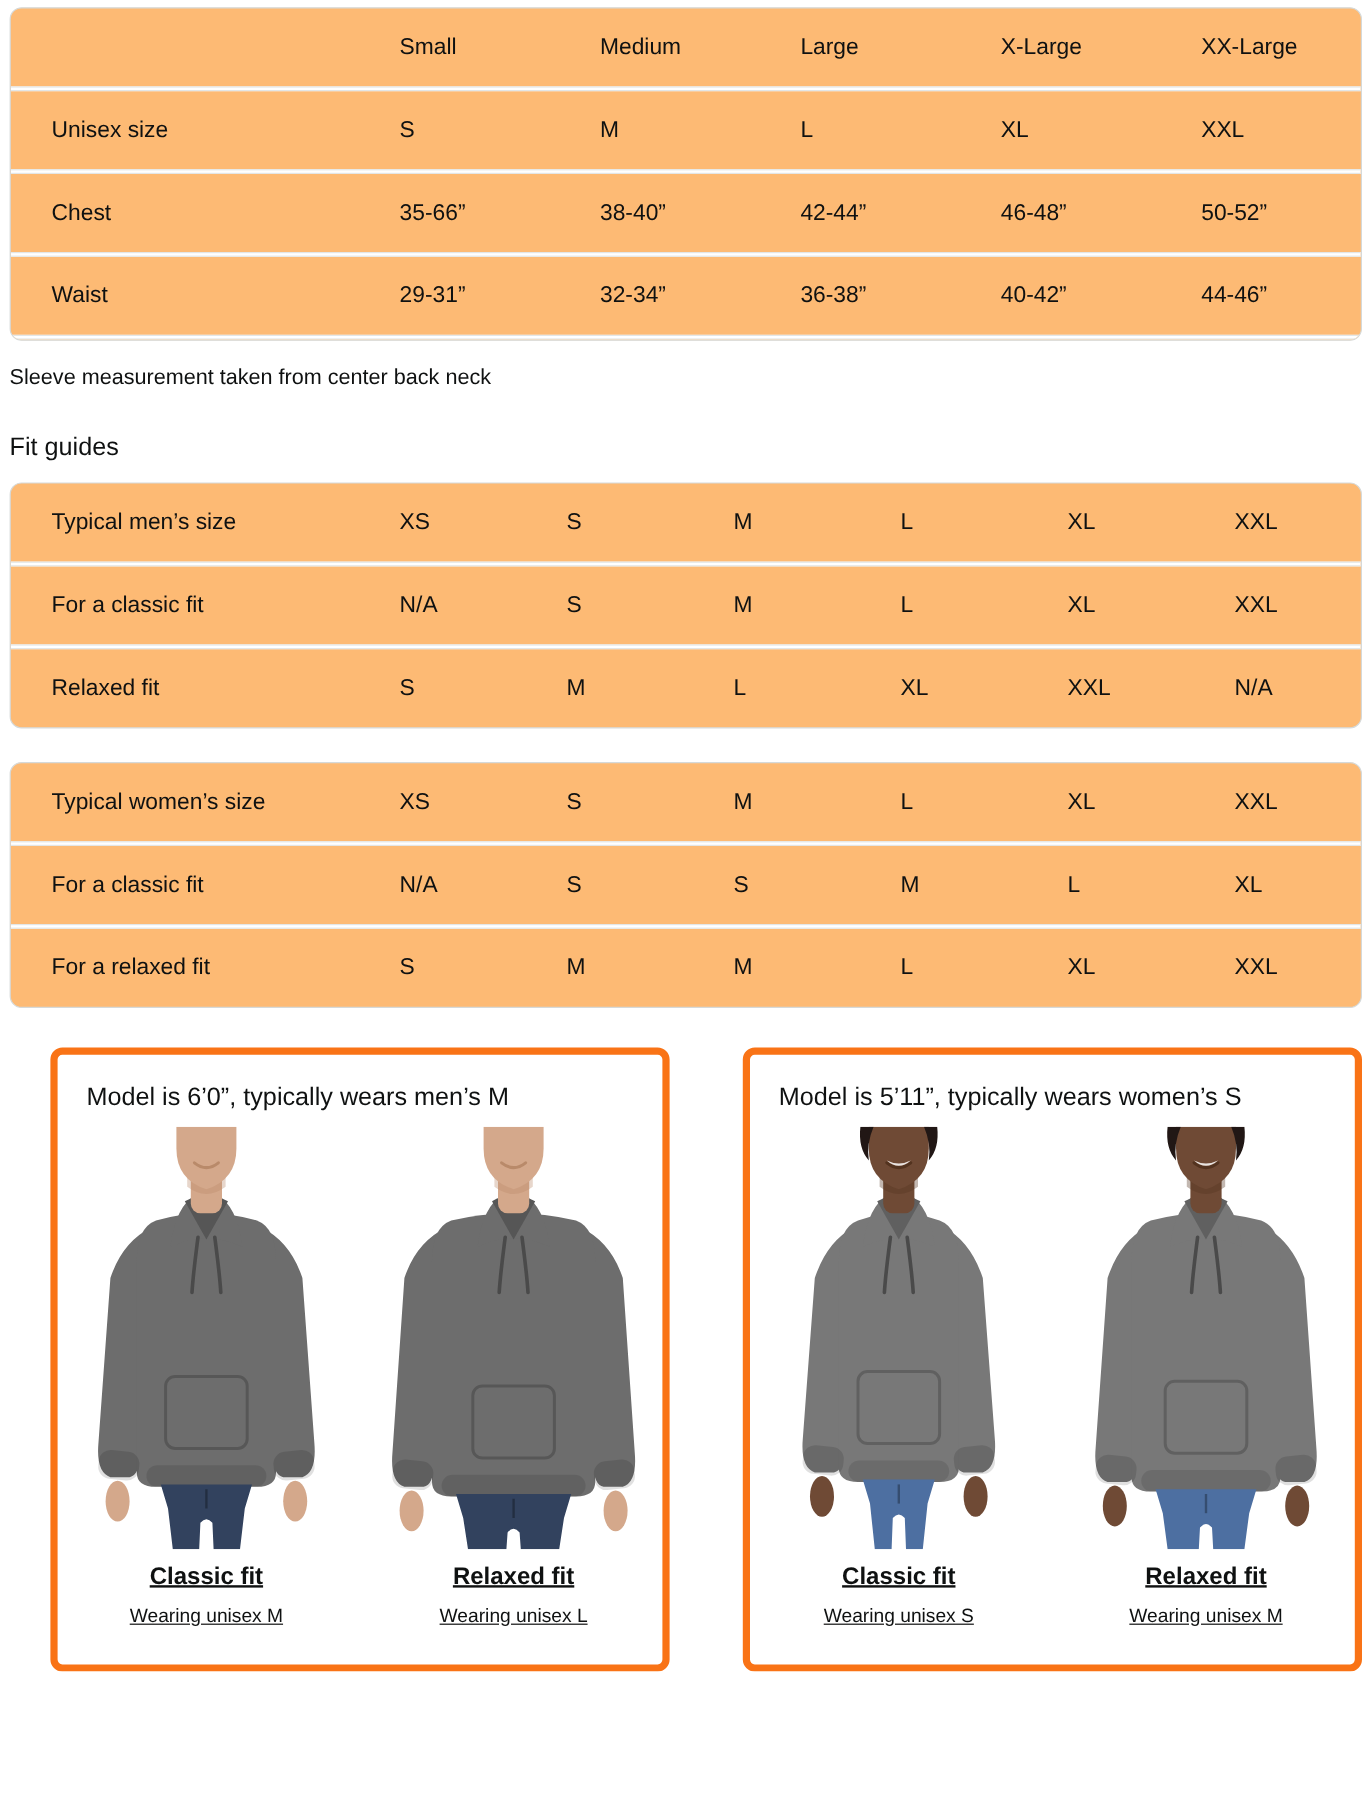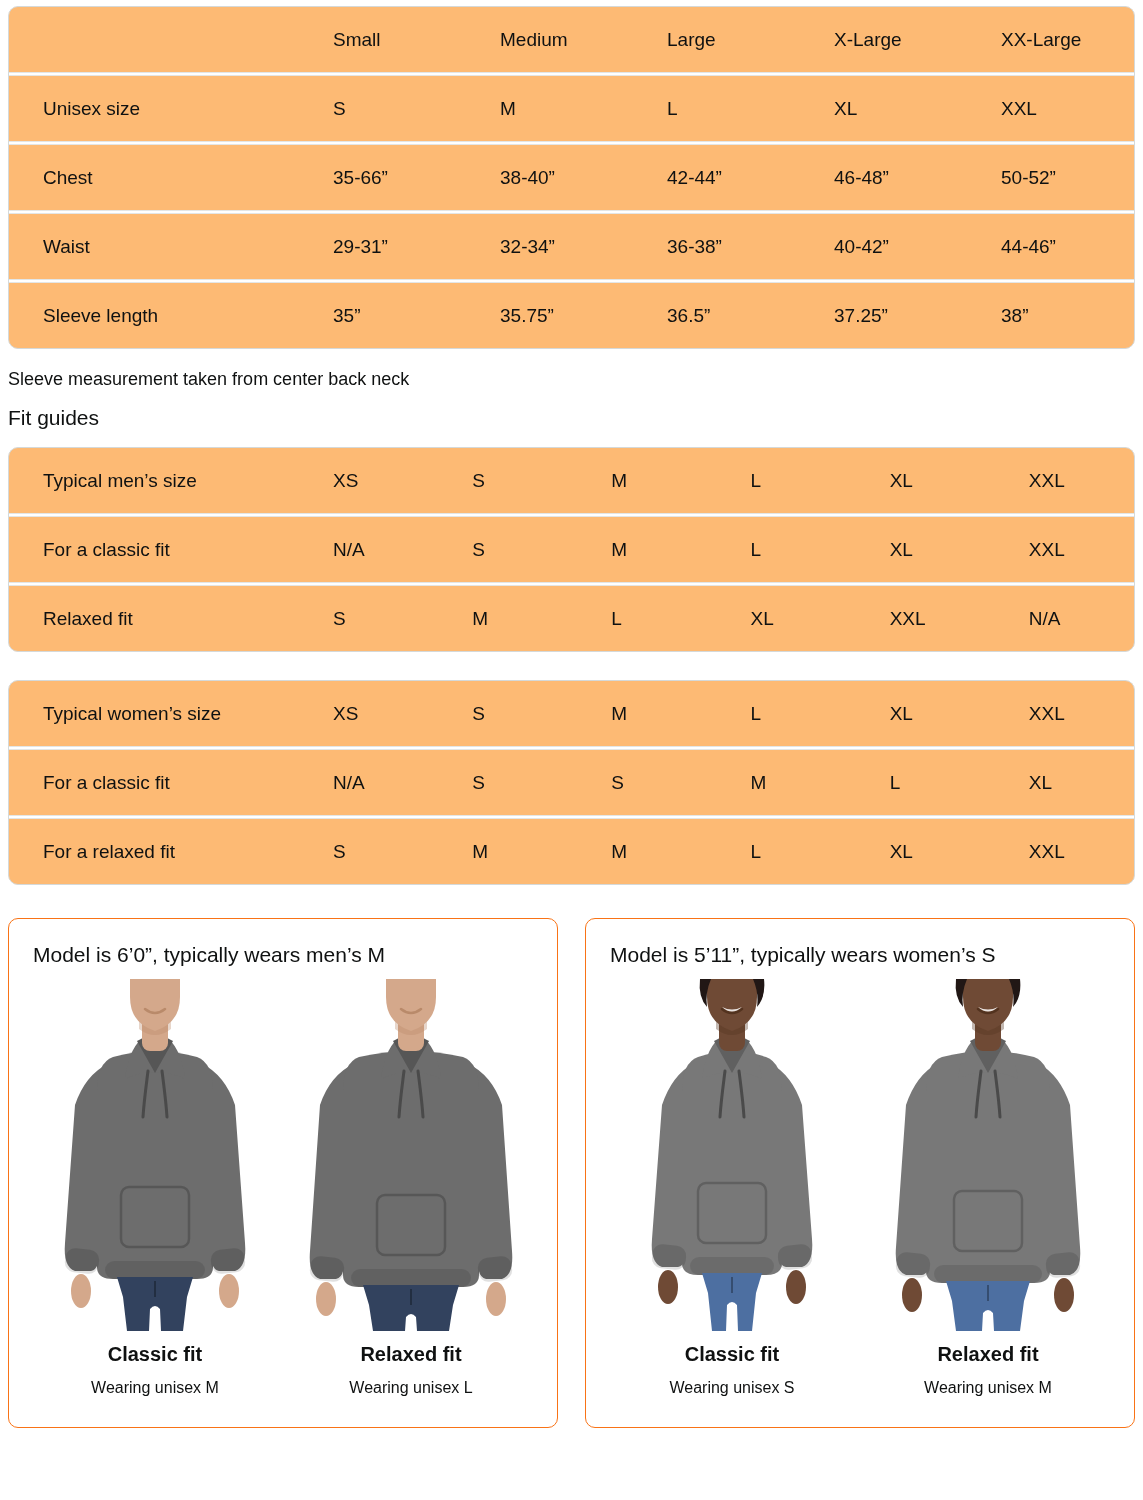--- a/index.html
+++ b/index.html
@@ -21,29 +21,30 @@
   .grid5{grid-template-columns:290px repeat(5,1fr);}
   .grid6{grid-template-columns:290px repeat(6,1fr);}
   .cell{
     padding:19px 8px 19px 34px;
     font-size:19px;line-height:27px;
     white-space:nowrap;overflow:hidden;
   }
   .labelcell{font-weight:400;}
   .sep{height:2px;background:#fff;border-top:1px solid #e3e6e6;border-bottom:1px solid #e3e6e6;}
   .note{font-size:18px;line-height:24px;margin:18px 0 0 0;}
-  .fit-guides-heading{font-size:21px;font-weight:400;line-height:26px;margin:14px 0 16px 0;}
+  .fit-guides-heading{font-size:21px;font-weight:400;line-height:26px;margin:34px 0 16px 0;}
   #fit-table-men{margin-bottom:28px;}
   .cards{display:flex;gap:27px;margin-top:33px;align-items:stretch;}
   .model-card{
-    flex:1;border:1px solid #f97316;border-radius:10px;background:#fff;
+    flex:1;border:6px solid #f97316;border-radius:10px;background:#fff;
     padding:22px 0 26px 0;
+    margin-left:34px;
   }
   .card-title{font-size:21px;font-weight:400;line-height:28px;margin:0 18px 10px 24px;}
-  .figs{display:flex;justify-content:center;gap:16px;}
+  .figs{display:flex;justify-content:center;gap:16px;text-decoration:underline;}
   .figs figure{margin:0;display:flex;flex-direction:column;align-items:center;}
   .fit-label{font-size:20px;font-weight:700;line-height:26px;margin-top:10px;text-align:center;}
   .wearing-label{font-size:16px;font-weight:400;line-height:26px;margin-top:8px;text-align:center;}
 </style>
 </head>
 <body>
 
 <div class="page">
 
 
@@ -77,28 +78,20 @@
       <div class="sep"></div>
       <div class="trow grid5">
         <div class="cell labelcell">Waist</div>
         <div class="cell">29-31”</div>
         <div class="cell">32-34”</div>
         <div class="cell">36-38”</div>
         <div class="cell">40-42”</div>
         <div class="cell">44-46”</div>
       </div>
       <div class="sep"></div>
-      <div class="trow grid5">
-        <div class="cell labelcell">Sleeve length</div>
-        <div class="cell">35”</div>
-        <div class="cell">35.75”</div>
-        <div class="cell">36.5”</div>
-        <div class="cell">37.25”</div>
-        <div class="cell">38”</div>
-      </div>
     </section>
 
   <p class="note">Sleeve measurement taken from center back neck</p>
 
   <h2 class="fit-guides-heading">Fit guides</h2>
 
   <section class="table-card" id="fit-table-men">
       <div class="trow grid6">
         <div class="cell labelcell">Typical men’s size</div>
         <div class="cell">XS</div>

